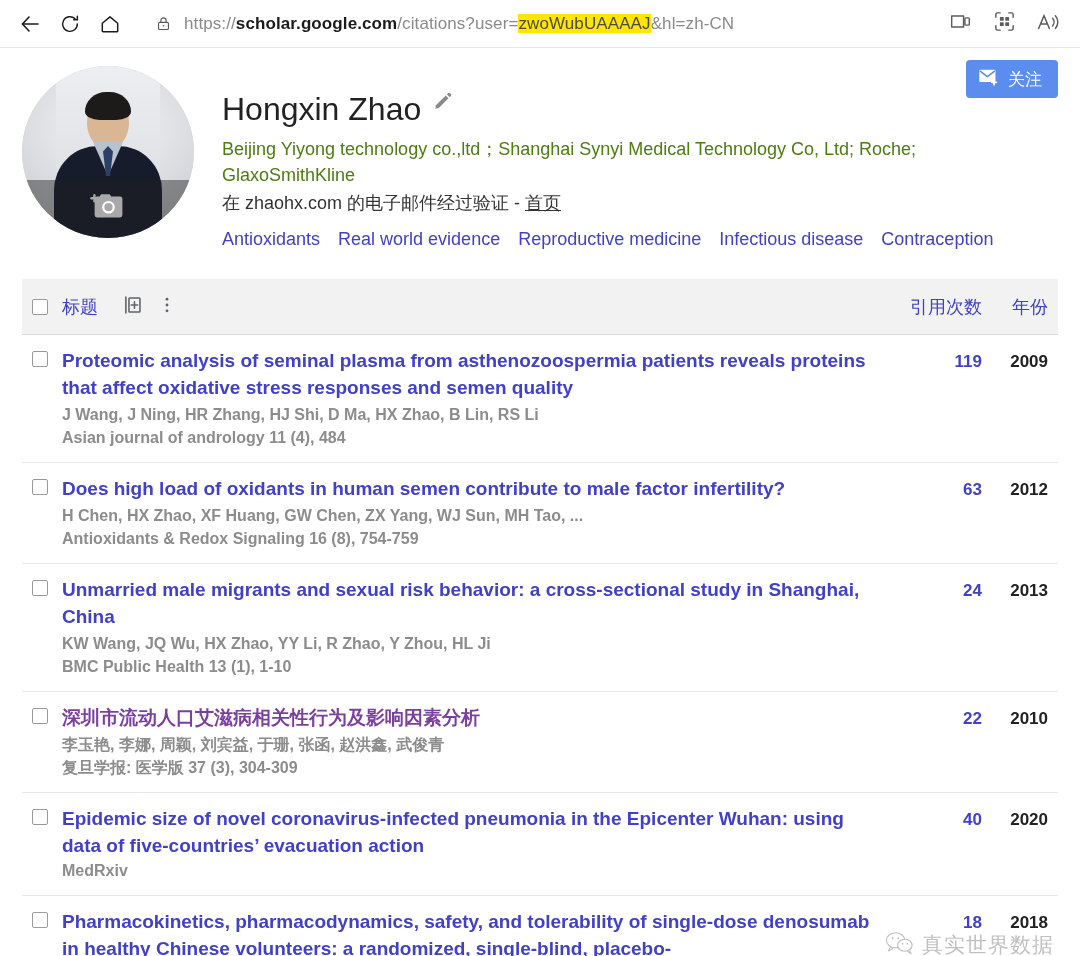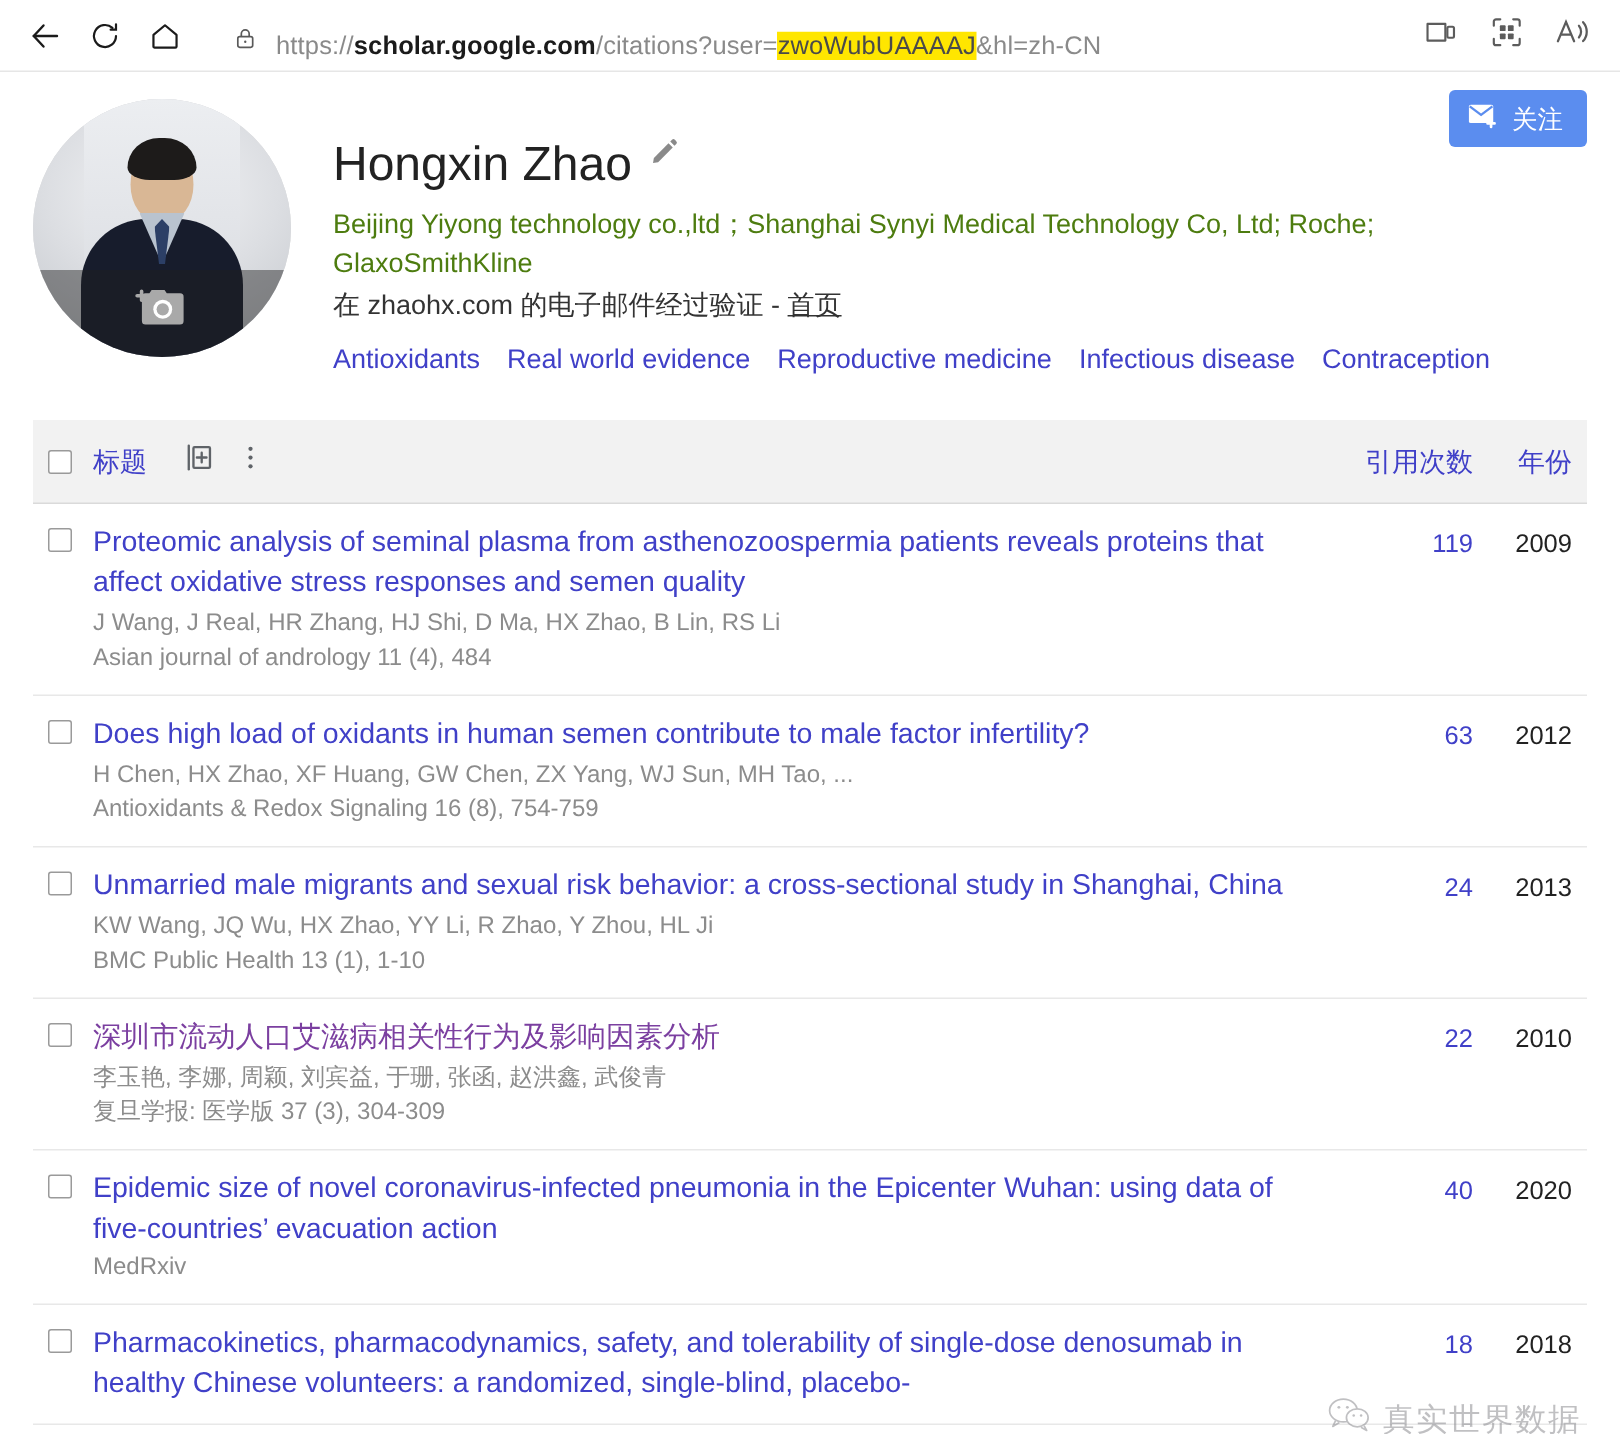--- a/index.html
+++ b/index.html
@@ -31,21 +31,21 @@
   .nav-btn svg { display: block; }
 
   #url-bar {
     flex: 1 1 auto;
     margin-left: 8px;
     margin-right: 6px;
     height: 34px;
     background: #ffffff;
     border-radius: 17px;
     display: flex;
-    align-items: flex-end;
+    align-items: center;
     padding: 0 10px;
     cursor: text;
     min-width: 0;
   }
   #lock-icon-wrap {
     width: 30px; height: 30px;
     display: flex; align-items: center; justify-content: center;
     flex: 0 0 auto;
   }
   #url-text {
@@ -222,21 +222,21 @@
     color: #ffffff;
     border: none;
     border-radius: 4px;
     height: 38px;
     padding: 0 16px 0 12px;
     display: flex;
     align-items: center;
     gap: 8px;
     font-size: 17px;
     cursor: pointer;
-    font-family: Liberation Sans, sans-serif;
+    font-family: Liberation Mono, monospace;
   }
 
   
   #articles { margin-top: 26px; padding: 0 22px; }
   #table-header {
     display: flex;
     align-items: center;
     background: #f2f2f2;
     height: 56px;
     padding: 0 6px 0 6px;
@@ -275,20 +275,21 @@
     font-size: 18px; color: #4040c8;
     width: 70px; text-align: right; cursor: pointer;
     padding-right: 4px;
   }
 
   .article-row {
     display: flex;
     border-bottom: 1px solid #e8e8e8;
     padding: 12px 6px 13px 6px;
     align-items: flex-start;
+    font-weight: bold;
   }
   .row-check {
     width: 34px;
     padding-top: 4px;
     display: flex; justify-content: flex-start;
     padding-left: 4px;
     flex: 0 0 auto;
   }
   .row-main {
     flex: 1 1 auto;
@@ -508,21 +509,21 @@
       <div id="hdr-cites">引用次数</div>
       <div id="hdr-year">年份</div>
     </div>
 
     <div class="article-row">
       <div class="row-check">
         <div class="checkbox"></div>
       </div>
       <div class="row-main">
         <a class="art-title">Proteomic analysis of seminal plasma from asthenozoospermia patients reveals proteins that affect oxidative stress responses and semen quality</a>
-        <div class="art-authors">J Wang, J Real, HR Zhang, HJ Shi, D Ma, HX Zhao, B Lin, RS Li</div>
+        <div class="art-authors">J Wang, J Ning, HR Zhang, HJ Shi, D Ma, HX Zhao, B Lin, RS Li</div>
         <div class="art-venue">Asian journal of andrology 11 (4), 484</div>
       </div>
       <div class="row-cites">119</div>
       <div class="row-year">2009</div>
     </div>
 
     <div class="article-row">
       <div class="row-check">
         <div class="checkbox"></div>
       </div>

